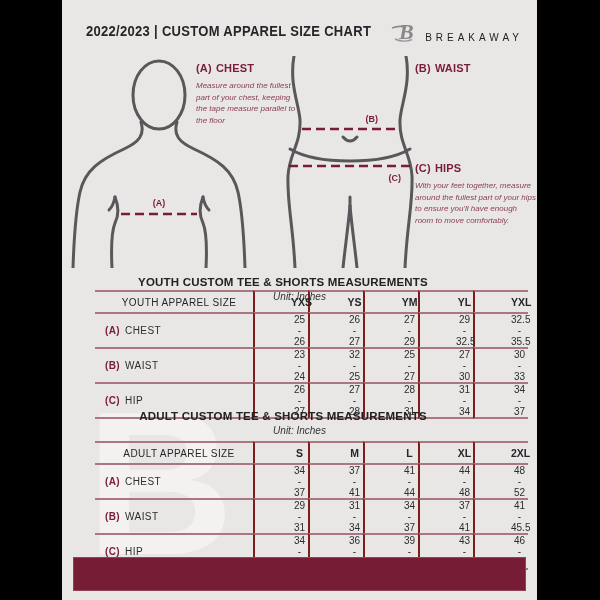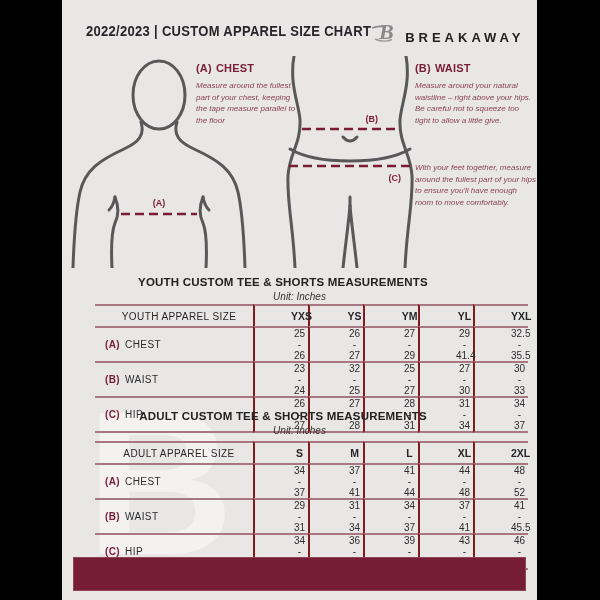--- a/index.html
+++ b/index.html
@@ -15,21 +15,21 @@
   
   .hdr-bar {
     position:absolute; left:24px; right:14px; top:18px; height:26px;
     display:flex; justify-content:space-between; align-items:center;text-align:right;
   }
   .hdr-title {
     font-weight:bold; font-size:13px; letter-spacing:.3px; color:#26262a;
     transform:scaleY(1.08); transform-origin:left center; white-space:nowrap;
   }
   .brand { display:flex; align-items:center; gap:8px; }
-  .brand-name { font-weight:bold; font-size:13px; letter-spacing:4px; color:#222;margin-top:12px; }
+  .brand-name { font-weight:normal; font-size:10px; letter-spacing:4px; color:#222;margin-top:12px; }
   
   .fig { position:absolute; }
   .fig-left  { left:8px;  top:56px; }
   .fig-right { left:221px; top:56px; }
   .m-block { position:absolute; z-index:1; }
   .m-chest { left:134px; top:62px;  width:106px; }
   .m-waist { left:353px; top:62px;  width:120px; }
   .m-hips  { left:353px; top:162px; width:122px; }
   .m-head { color:#7a1c36; font-weight:bold; font-size:11px; margin:0 0 6px 0; letter-spacing:.2px; }
   .m-head .mkey { margin-right:4px; }
@@ -43,21 +43,21 @@
     position:absolute; left:0; width:475px; text-align:center;
     font-style:italic; font-size:10px; color:#333; z-index:1;
   }
   .youth-title { top:276px; } .youth-unit { top:291px; }
   .adult-title { top:410px; } .adult-unit { top:425px; }
   
   table.size-table {
     position:absolute; left:33px; width:433px; z-index:1;
     border-collapse:separate; border-spacing:0; table-layout:fixed;
   }
-  .youth-table { top:304px; } .adult-table { top:441px; }
+  .youth-table { top:290px; } .adult-table { top:441px; }
   col.c-lbl { width:158px; } col.c-val { width:55px; }
   .size-table td { height:20px; padding:0; border-top:2px solid #aa7681; background:transparent; }
   .size-table tr:last-child td { border-bottom:2px solid #aa7681; }
   .size-table td.sep { border-left:2px solid #7f1d1d;padding-left:36px; }
   td.lbl { text-align:left; padding-left:10px; font-size:10px; color:#2c2c30; letter-spacing:.4px; }
   td.hdr-cell { font-weight:bold; font-size:10.5px; color:#26262a; text-align:center; }
   td.lbl.hdr-cell { font-weight:normal; font-size:10px; }
   td.val { font-size:10px; color:#2c2c30; text-align:center; }
   .key { color:#7a1c36; font-weight:bold; margin-right:5px; }
   
@@ -120,24 +120,26 @@
     <div class="m-head">
       <span class="mkey">(A)</span><span>CHEST</span>
     </div>
     <div class="m-desc">Measure around the fullest part of your chest, keeping the tape measure parallel to the floor</div>
   </div>
 
   <div class="m-block m-waist">
     <div class="m-head">
       <span class="mkey">(B)</span><span>WAIST</span>
     </div>
-    <div class="m-desc">Measure around your natural waistline – right above your hips. Be careful not to squeeze too tight to allow a little give.</div>
   </div>
 
   <div class="m-block m-hips">
+    <div class="m-head">
+      <span class="mkey">(C)</span><span>HIPS</span>
+    </div>
     <div class="m-desc">With your feet together, measure around the fullest part of your hips to ensure you'll have enough room to move comfortably.</div>
   </div>
 
   <div class="watermark">B</div>
 
   <div class="sec-title youth-title">YOUTH CUSTOM TEE &amp; SHORTS MEASUREMENTS</div>
   <div class="sec-unit youth-unit">Unit: Inches</div>
 
   <table class="size-table youth-table">
     <colgroup>
@@ -155,21 +157,21 @@
       <td class="hdr-cell sep">YS</td>
       <td class="hdr-cell sep">YM</td>
       <td class="hdr-cell sep">YL</td>
       <td class="hdr-cell sep">YXL</td>
     </tr>
     <tr>
       <td class="lbl"><span class="key">(A)</span><span>CHEST</span></td>
       <td class="val sep">25 - 26</td>
       <td class="val sep">26 - 27</td>
       <td class="val sep">27 - 29</td>
-      <td class="val sep">29 - 41.4</td>
+      <td class="val sep">29 - 32.5</td>
       <td class="val sep">32.5 - 35.5</td>
     </tr>
     <tr>
       <td class="lbl"><span class="key">(B)</span><span>WAIST</span></td>
       <td class="val sep">23 - 24</td>
       <td class="val sep">32 - 25</td>
       <td class="val sep">25 - 27</td>
       <td class="val sep">27 - 30</td>
       <td class="val sep">30 - 33</td>
     </tr>

